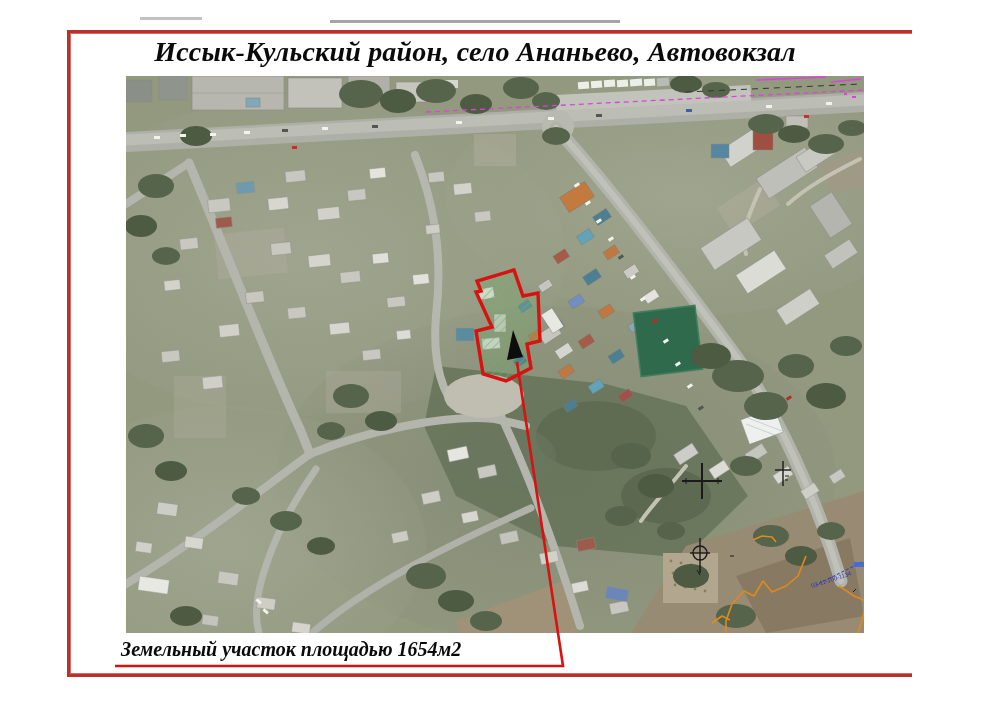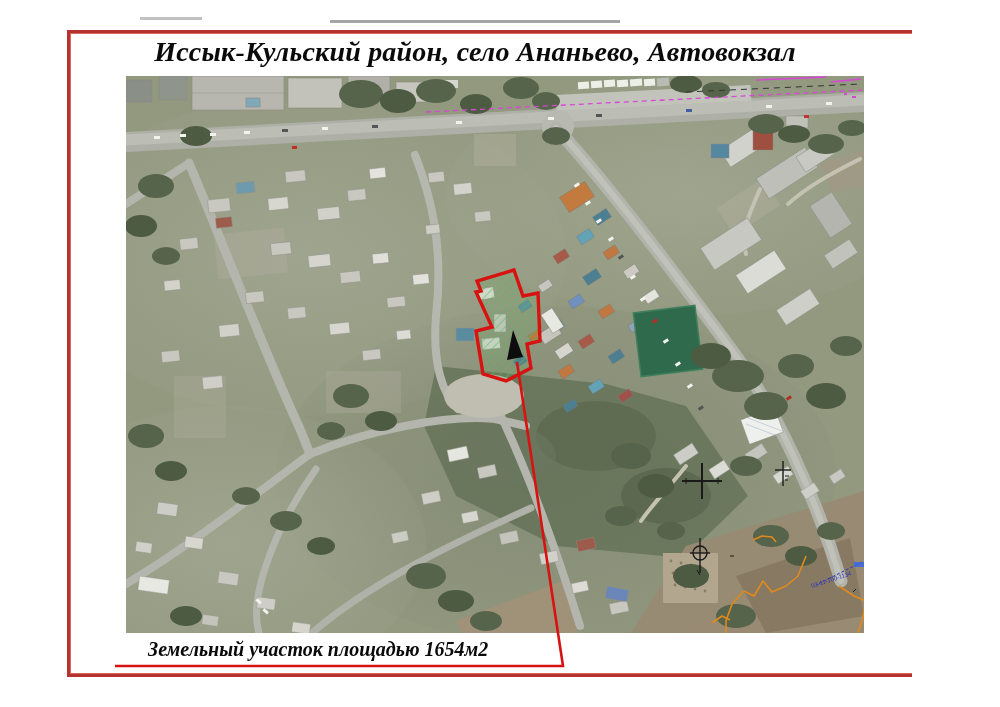--- a/index.html
+++ b/index.html
@@ -7,21 +7,21 @@
         font-family:"Liberation Serif","DejaVu Serif",serif;}
   #frame{position:absolute;left:67px;top:30px;width:854px;height:641px;
          border:3px solid #b5322e;box-shadow:inset 0 0 0 1px #d96a60;}
   .artifact{position:absolute;background:#8e8e8e;opacity:.55;}
   #title{position:absolute;left:100px;top:36px;width:750px;text-align:center;
          font-size:28px;font-weight:bold;font-style:italic;color:#0a0a0a;letter-spacing:.2px;}
   #map{position:absolute;left:126px;top:76px;width:738px;height:557px;background:#949a87;overflow:hidden;}
   #map svg{display:block;}
   #overlay{position:absolute;left:0;top:0;width:1000px;height:707px;pointer-events:none;}
   #caption{position:absolute;left:121px;top:638px;font-size:20px;font-weight:bold;
-           font-style:italic;color:#0a0a0a;margin-left:27px;}
+           font-style:italic;color:#0a0a0a;}
 </style>
 </head>
 <body>
 
 <div id="page">
 
   <div class="artifact" style="left:140px;top:17px;width:62px;height:3px;"></div>
   <div class="artifact" style="left:330px;top:20px;width:290px;height:3px;opacity:.8;"></div>
 
   <div id="frame"></div>

